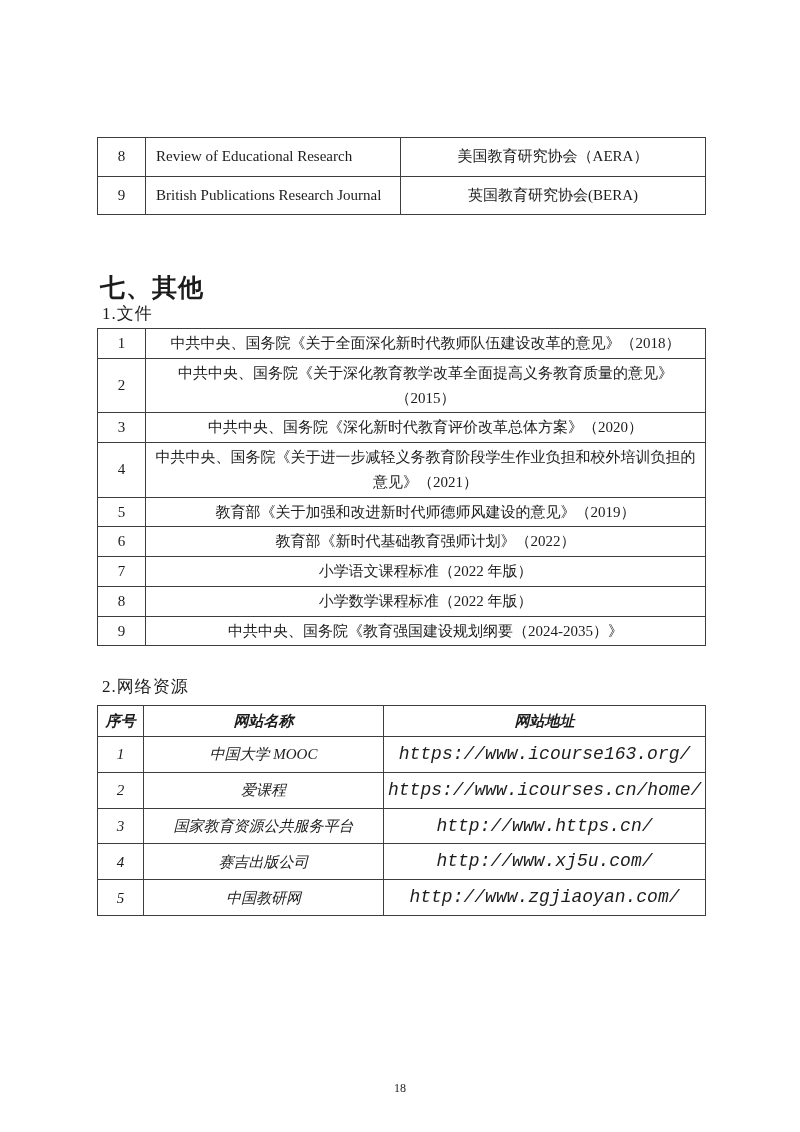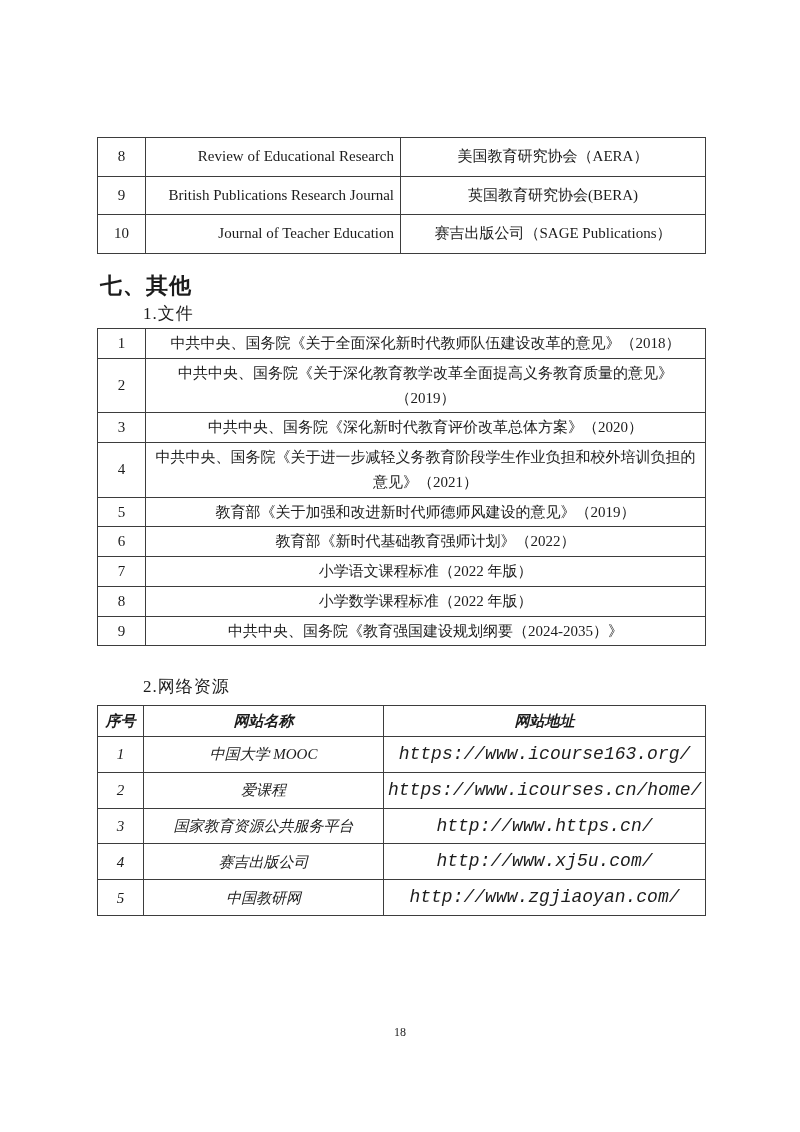--- a/index.html
+++ b/index.html
@@ -24,30 +24,30 @@
     vertical-align: middle;
     font-weight: normal;
     font-size: 15px;
     line-height: 1.65;
     padding: 3px 6px;
     overflow: hidden;
   }
   
   .journals-table { position: absolute; top: 137px; left: 97px; }
   .journals-table td { padding: 9px 6px; line-height: 1.3; }
-  .journals-table td.j-name { text-align: right; padding-left: 10px; }
+  .journals-table td.j-name { text-align: left; padding-left: 10px; }
   
   .section-title {
     position: absolute; top: 271px; left: 100px;
     font-family: "Liberation Sans", sans-serif;
-    font-weight: bold; font-size: 22px; letter-spacing: 1px;
+    font-weight: bold; font-size: 25px; letter-spacing: 1px;
   }
   .sub-heading {
     position: absolute; left: 102px;
-    font-size: 17px; letter-spacing: 1px; margin-left: 41px;
+    font-size: 17px; letter-spacing: 1px;
   }
   .sub-doc { top: 302px; }
   .sub-web { top: 675px; }
   
   .documents-table { position: absolute; top: 328px; left: 97px; }
   .documents-table td { padding: 2px 8px; }
   
   .web-table { position: absolute; top: 705px; left: 97px; font-style: italic; }
   .web-table th {
     font-weight: bold; padding: 3px 4px; line-height: 1.6;
@@ -59,21 +59,21 @@
   }
   
   .signatures {
     position: absolute; top: 921px; left: 455px;
     font-family: "Liberation Sans", sans-serif;
     font-weight: bold; font-size: 16px;
   }
   .signatures div { line-height: 22px; margin-bottom: 14px; }
   
   .page-number {
-    position: absolute; top: 1025px; left: 0; width: 100%;
+    position: absolute; top: 1081px; left: 0; width: 100%;
     text-align: center; font-size: 12px;
   }
 </style>
 </head>
 <body>
 
 <div class="page">
 
   <table class="journals-table">
     <colgroup>
@@ -85,45 +85,40 @@
       <tr>
         <td>8</td>
         <td class="j-name">Review of Educational Research</td>
         <td>美国教育研究协会（AERA）</td>
       </tr>
       <tr>
         <td>9</td>
         <td class="j-name">British Publications Research Journal</td>
         <td>英国教育研究协会(BERA)</td>
       </tr>
-      <tr>
-        <td>10</td>
-        <td class="j-name">Journal of Teacher Education</td>
-        <td>赛吉出版公司（SAGE Publications）</td>
-      </tr>
     </tbody>
   </table>
 
   <div class="section-title">七、其他</div>
 
   <div class="sub-heading sub-doc">1.文件</div>
 
   <table class="documents-table">
     <colgroup>
         <col style="width:48px">
         <col style="width:560px">
       </colgroup>
     <tbody>
       <tr>
         <td>1</td>
         <td>中共中央、国务院《关于全面深化新时代教师队伍建设改革的意见》（2018）</td>
       </tr>
       <tr>
         <td>2</td>
-        <td>中共中央、国务院《关于深化教育教学改革全面提高义务教育质量的意见》（2019）</td>
+        <td>中共中央、国务院《关于深化教育教学改革全面提高义务教育质量的意见》（2015）</td>
       </tr>
       <tr>
         <td>3</td>
         <td>中共中央、国务院《深化新时代教育评价改革总体方案》（2020）</td>
       </tr>
       <tr>
         <td>4</td>
         <td>中共中央、国务院《关于进一步减轻义务教育阶段学生作业负担和校外培训负担的意见》（2021）</td>
       </tr>
       <tr>

